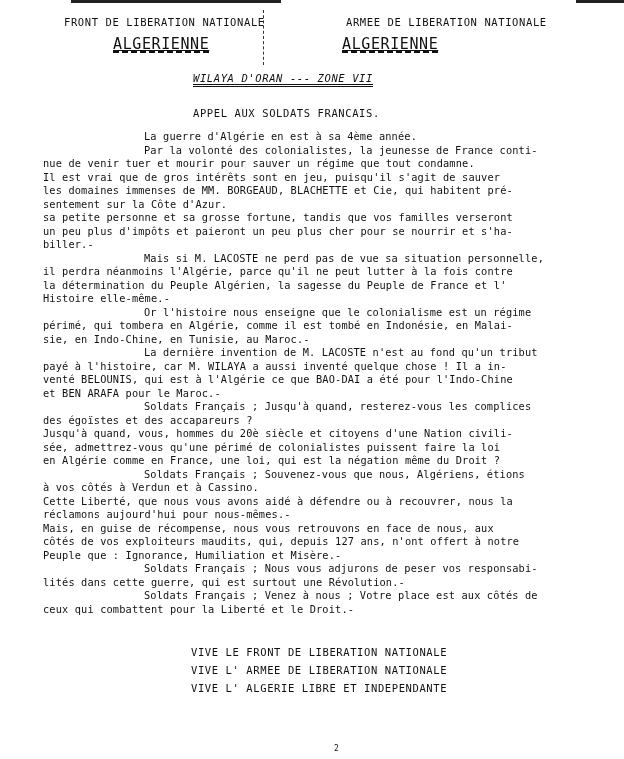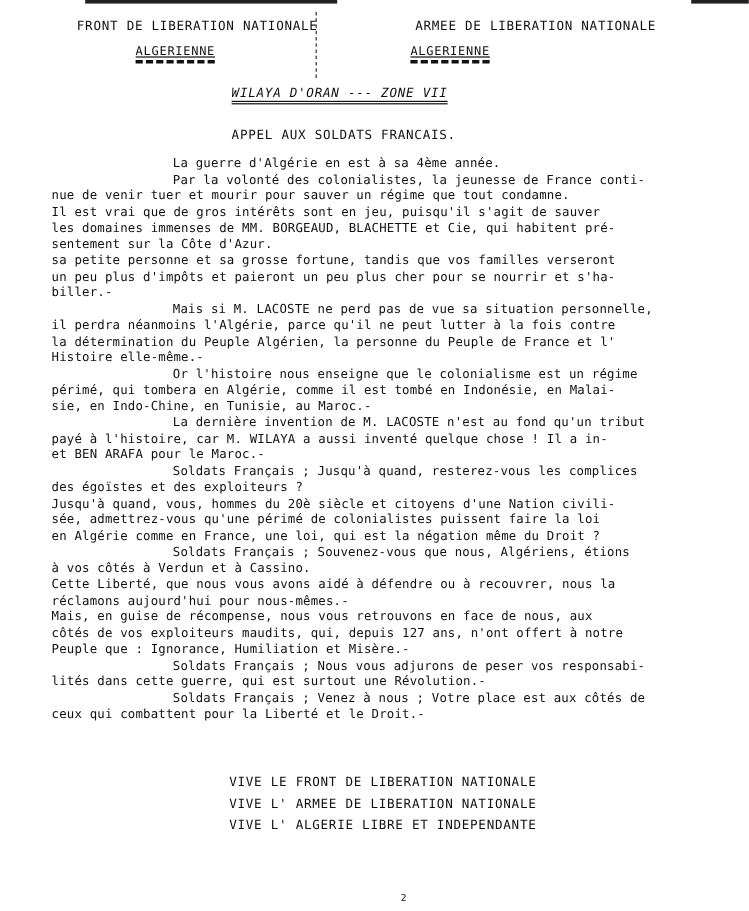--- a/index.html
+++ b/index.html
@@ -7,21 +7,21 @@
     width: 624px; height: 759px; position: relative; overflow: hidden;
     font-family: "DejaVu Sans Mono", "Liberation Mono", monospace;
     color: #111111;
   }
   .page { position: absolute; left: 16px; top: 0; width: 624px; height: 540px; }
   .scan-top { position: absolute; top: 0; left: 55px; width: 210px; height: 3px; background: #222; }
   .scan-top2 { position: absolute; top: 0; left: 560px; width: 64px; height: 3px; background: #222; }
   .hdr { position: absolute; font-size: 10.5px; letter-spacing: 0.6px; white-space: nowrap; }
   .hdr-left { left: 48px; top: 16px; }
   .hdr-right { left: 330px; top: 16px; }
-  .hdr-sub { font-size: 10px; letter-spacing: 0.6px; text-decoration: underline; position: absolute; white-space: nowrap; border-bottom: 3px dashed #111; padding-bottom: 0; line-height: 12px; }
+  .hdr-sub { font-size: 15px; letter-spacing: 0.6px; text-decoration: underline; position: absolute; white-space: nowrap; border-bottom: 3px dashed #111; padding-bottom: 0; line-height: 12px; }
   .hdr-sub-left { left: 97px; top: 38px; }
   .hdr-sub-right { left: 326px; top: 38px; }
   .divider { position: absolute; left: 247px; top: 10px; height: 55px; border-left: 1px dashed #333; }
   .wilaya { position: absolute; left: 177px; top: 72px; font-size: 10.5px; letter-spacing: 0.6px; white-space: nowrap; border-bottom: 3px double #111; line-height: 12px; font-style: italic; }
   .appel { position: absolute; left: 177px; top: 107px; font-size: 10.5px; letter-spacing: 0.6px; white-space: nowrap; text-align: right; }
   .body-text { position: absolute; left: 27px; top: 130px; width: 580px; font-size: 10.3px; line-height: 13.5px; letter-spacing: 0.15px; }
   .line { white-space: nowrap; height: 13.5px; }
   .ind { padding-left: 101px; }
   .vive { position: absolute; left: 175px; font-size: 10.5px; letter-spacing: 0.6px; white-space: nowrap; }
   .v1 { top: 646px; text-align: right; } .v2 { top: 664px; } .v3 { top: 682px; }
@@ -48,30 +48,31 @@
       <div class="line ind">Par la volonté des colonialistes, la jeunesse de France conti-</div>
       <div class="line">nue de venir tuer et mourir pour sauver un régime que tout condamne.</div>
       <div class="line">Il est vrai que de gros intérêts sont en jeu, puisqu'il s'agit de sauver</div>
       <div class="line">les domaines immenses de MM. BORGEAUD, BLACHETTE et Cie, qui habitent pré-</div>
       <div class="line">sentement sur la Côte d'Azur.</div>
       <div class="line">sa petite personne et sa grosse fortune, tandis que vos familles verseront</div>
       <div class="line">un peu plus d'impôts et paieront un peu plus cher pour se nourrir et s'ha-</div>
       <div class="line">biller.-</div>
       <div class="line ind">Mais si M. LACOSTE ne perd pas de vue sa situation personnelle,</div>
       <div class="line">il perdra néanmoins l'Algérie, parce qu'il ne peut lutter à la fois contre</div>
-      <div class="line">la détermination du Peuple Algérien, la personne du Peuple de France et l'</div>
+      <div class="line">la détermination du Peuple Algérien, la sagesse du Peuple de France et l'</div>
       <div class="line">Histoire elle-même.-</div>
       <div class="line ind">Or l'histoire nous enseigne que le colonialisme est un régime</div>
       <div class="line">périmé, qui tombera en Algérie, comme il est tombé en Indonésie, en Malai-</div>
       <div class="line">sie, en Indo-Chine, en Tunisie, au Maroc.-</div>
       <div class="line ind">La dernière invention de M. LACOSTE n'est au fond qu'un tribut</div>
       <div class="line">payé à l'histoire, car M. WILAYA a aussi inventé quelque chose ! Il a in-</div>
+      <div class="line">venté BELOUNIS, qui est à l'Algérie ce que BAO-DAI a été pour l'Indo-Chine</div>
       <div class="line">et BEN ARAFA pour le Maroc.-</div>
       <div class="line ind">Soldats Français ; Jusqu'à quand, resterez-vous les complices</div>
-      <div class="line">des égoïstes et des exploiteurs ?</div>
+      <div class="line">des égoïstes et des accapareurs ?</div>
       <div class="line">Jusqu'à quand, vous, hommes du 20è siècle et citoyens d'une Nation civili-</div>
       <div class="line">sée, admettrez-vous qu'une périmé de colonialistes puissent faire la loi</div>
       <div class="line">en Algérie comme en France, une loi, qui est la négation même du Droit ?</div>
       <div class="line ind">Soldats Français ; Souvenez-vous que nous, Algériens, étions</div>
       <div class="line">à vos côtés à Verdun et à Cassino.</div>
       <div class="line">Cette Liberté, que nous vous avons aidé à défendre ou à recouvrer, nous la</div>
       <div class="line">réclamons aujourd'hui pour nous-mêmes.-</div>
       <div class="line">Mais, en guise de récompense, nous vous retrouvons en face de nous, aux</div>
       <div class="line">côtés de vos exploiteurs maudits, qui, depuis 127 ans, n'ont offert à notre</div>
       <div class="line">Peuple que : Ignorance, Humiliation et Misère.-</div>

